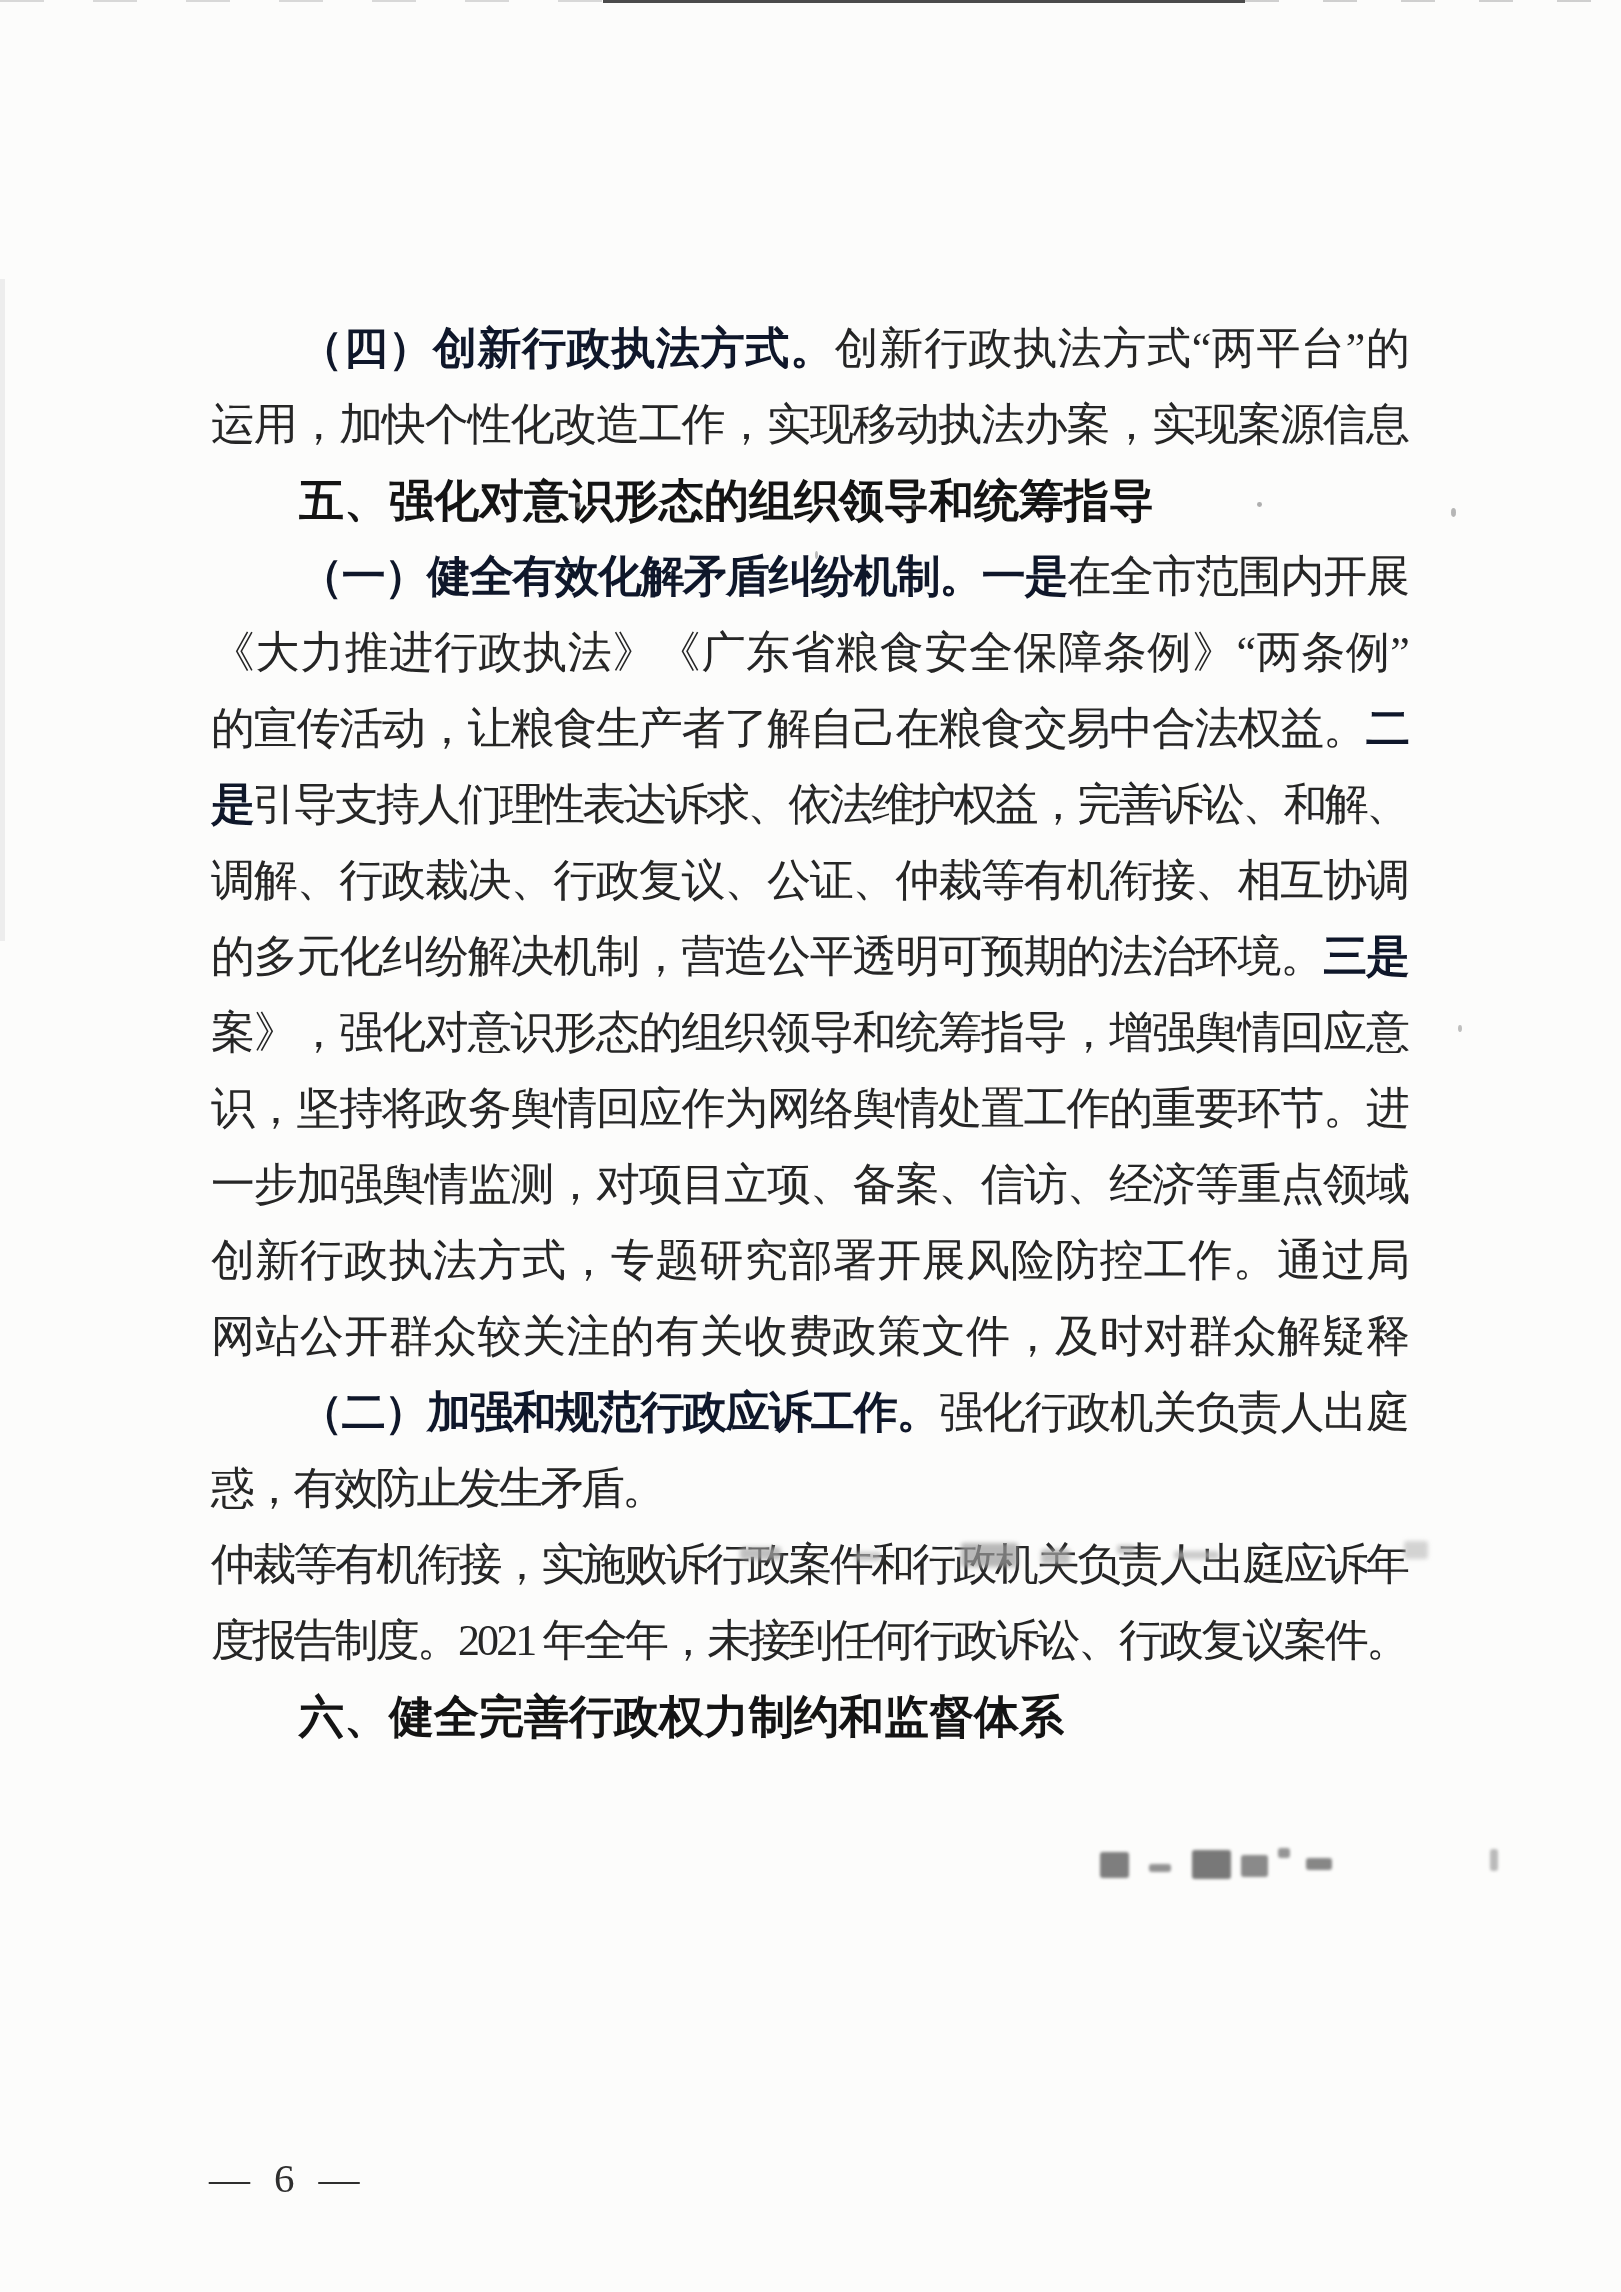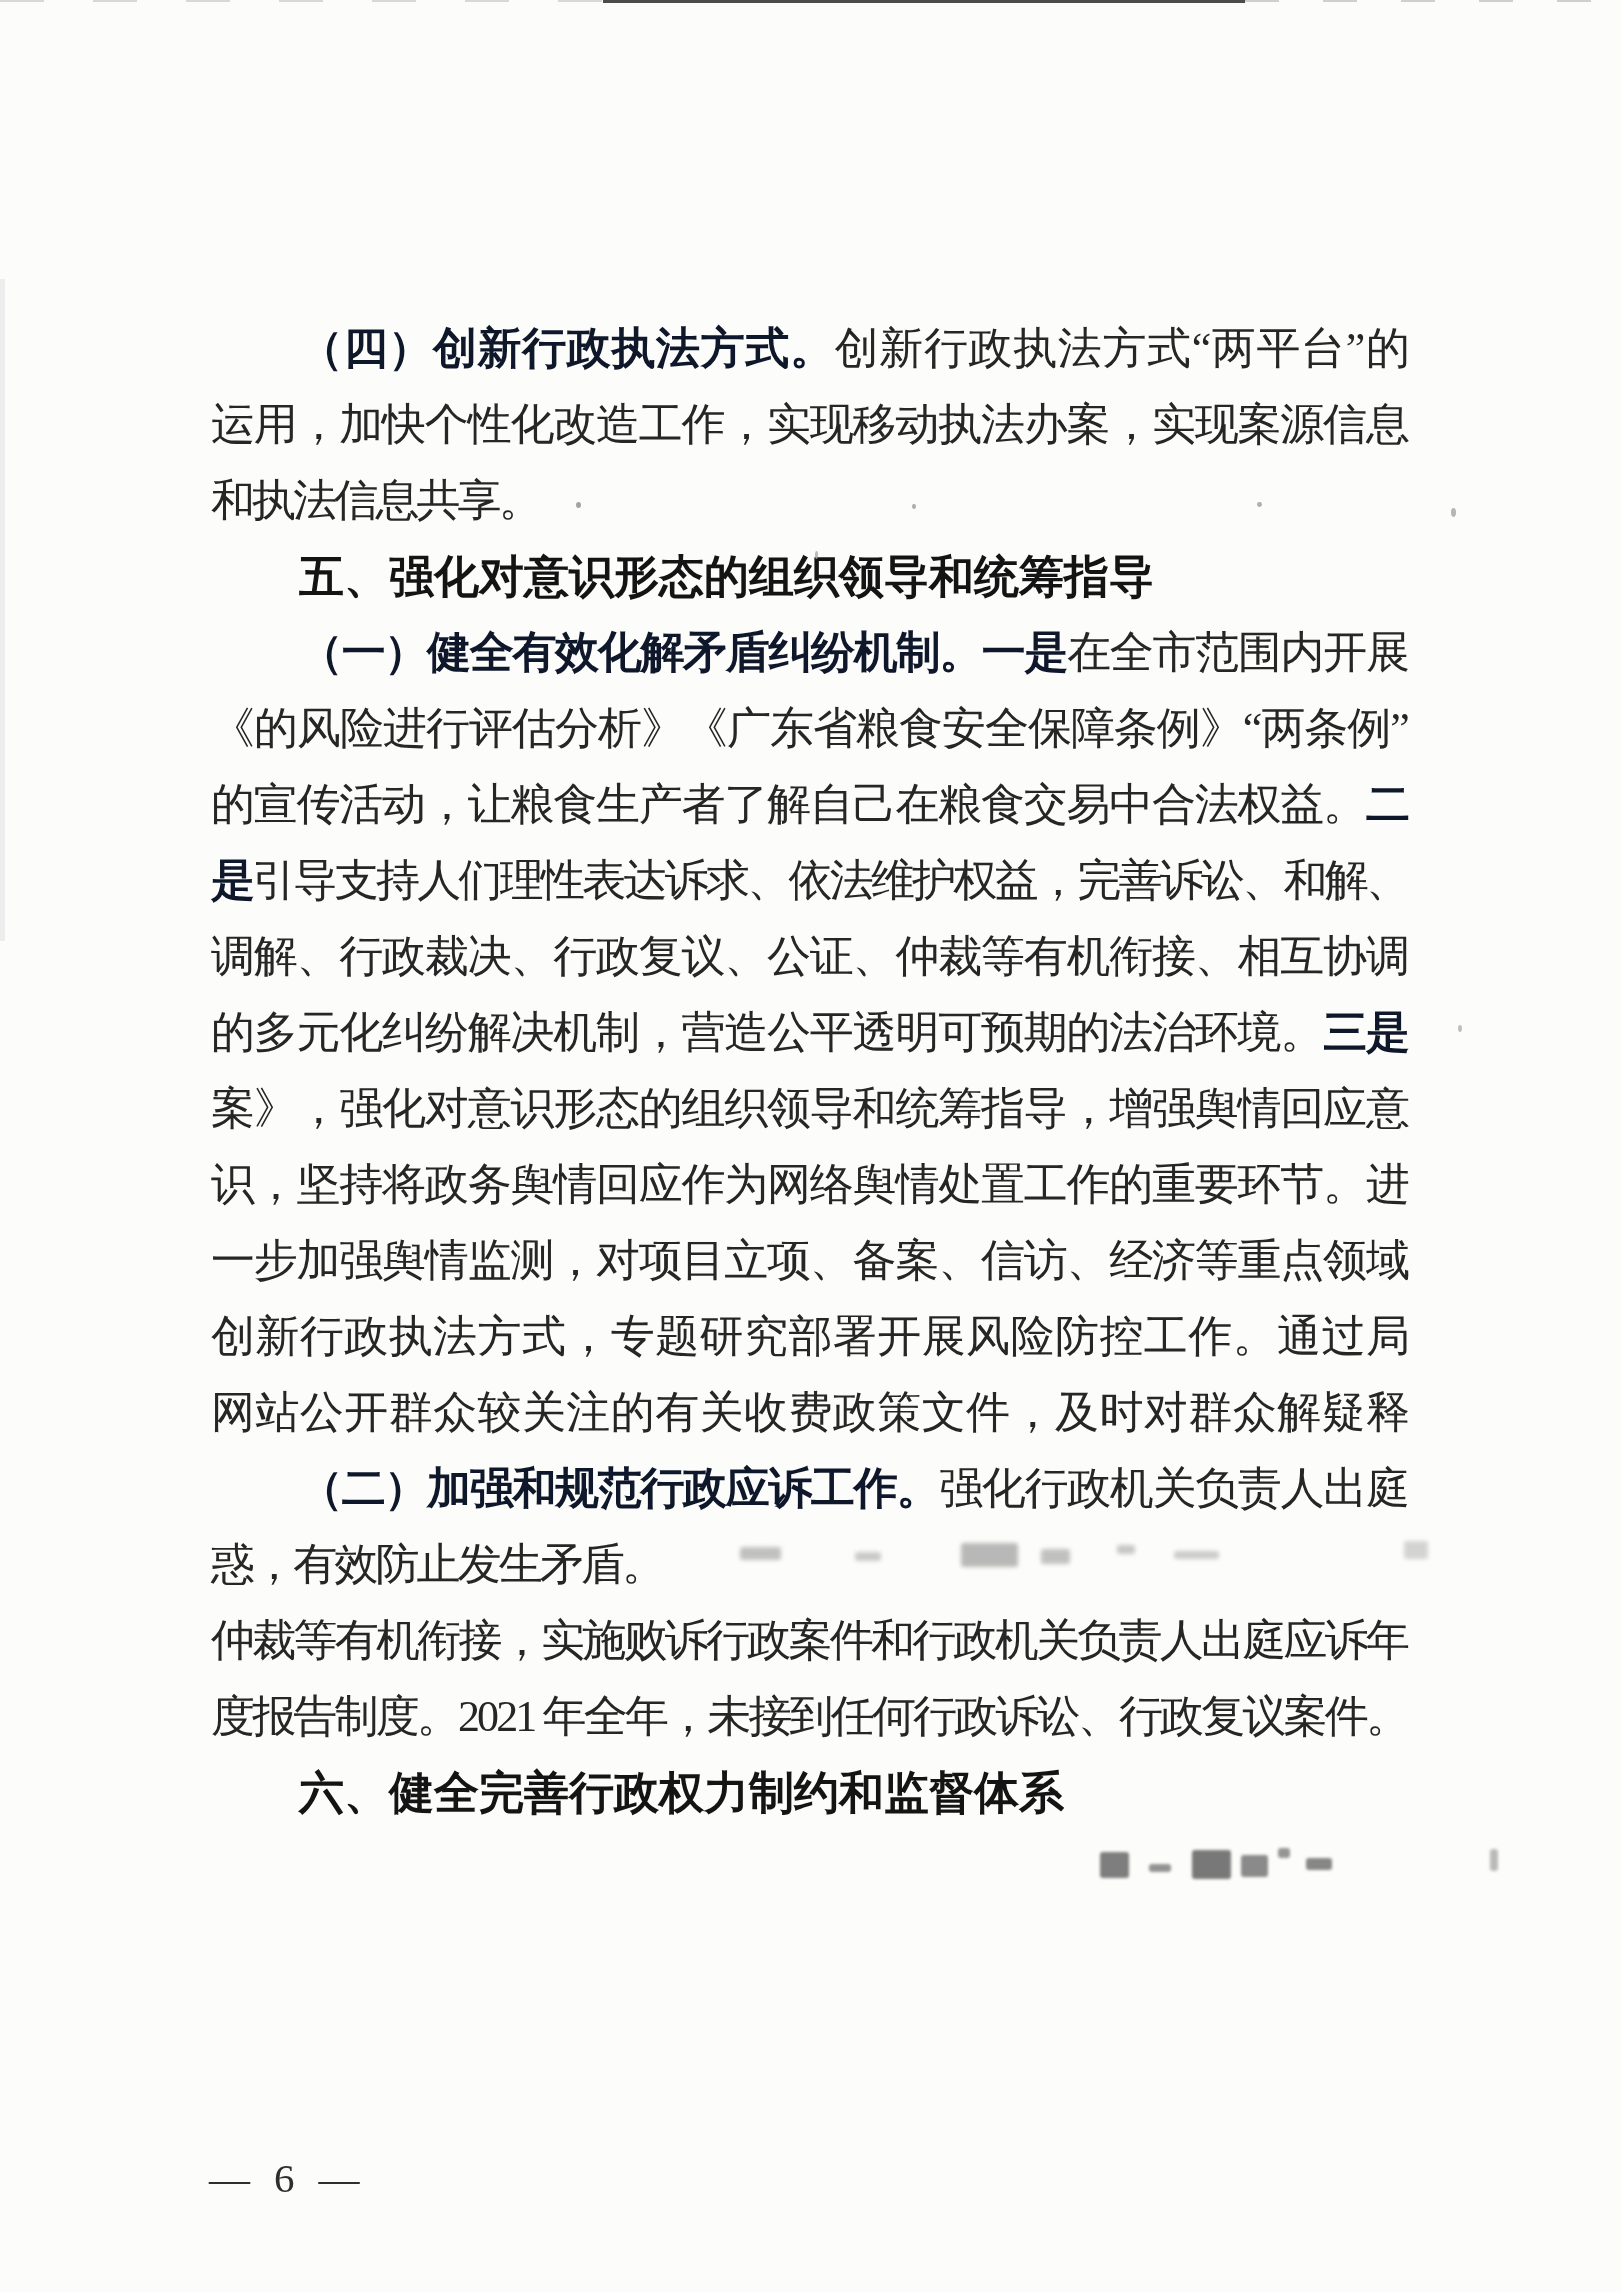--- a/index.html
+++ b/index.html
@@ -78,27 +78,26 @@
   <div class="artifact edge-left"></div>
   <div class="artifact edge-right"></div>
   <div class="artifact left-band"></div>
 
   <div class="content">
 
     <div class="line i j"><span class="b">（四）创新行政执法方式。</span><span>创新行政执法方式“两平台”的</span></div>
 
     <div class="line j"><span>运用，加快个性化改造工作，实现移动执法办案，实现案源信息</span></div>
 
-    <div class="line"><span>和执法信息共享。</span></div>
 
     <div class="line hei i"><span>五、强化对意识形态的组织领导和统筹指导</span></div>
 
     <div class="line i j"><span class="b">（一）健全有效化解矛盾纠纷机制。一是</span><span>在全市范围内开展</span></div>
 
-    <div class="line j"><span>《的风险进行评估分析》《广东省粮食安全保障条例》“两条例”</span></div>
+    <div class="line j"><span>《大力推进行政执法》《广东省粮食安全保障条例》“两条例”</span></div>
 
     <div class="line j"><span>的宣传活动，让粮食生产者了解自己在粮食交易中合法权益。</span><span class="b">二</span></div>
 
     <div class="line j"><span class="b">是</span><span>引导支持人们理性表达诉求、依法维护权益，完善诉讼、和解、</span></div>
 
     <div class="line j"><span>调解、行政裁决、行政复议、公证、仲裁等有机衔接、相互协调</span></div>
 
     <div class="line j"><span>的多元化纠纷解决机制，营造公平透明可预期的法治环境。</span><span class="b">三是</span></div>
 
 

